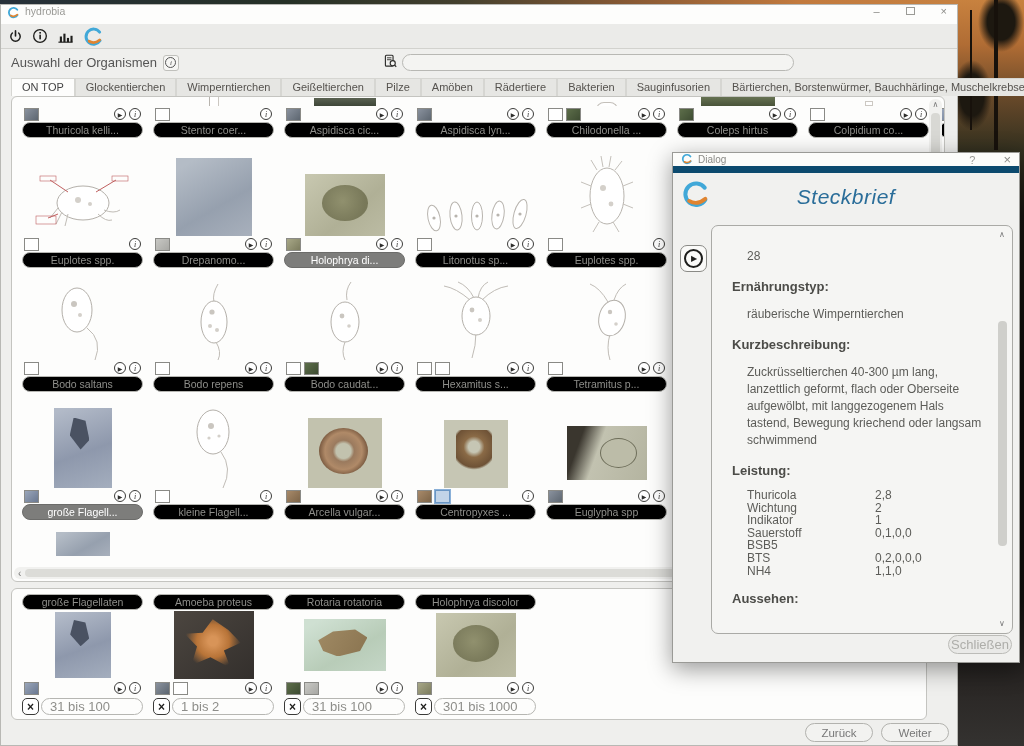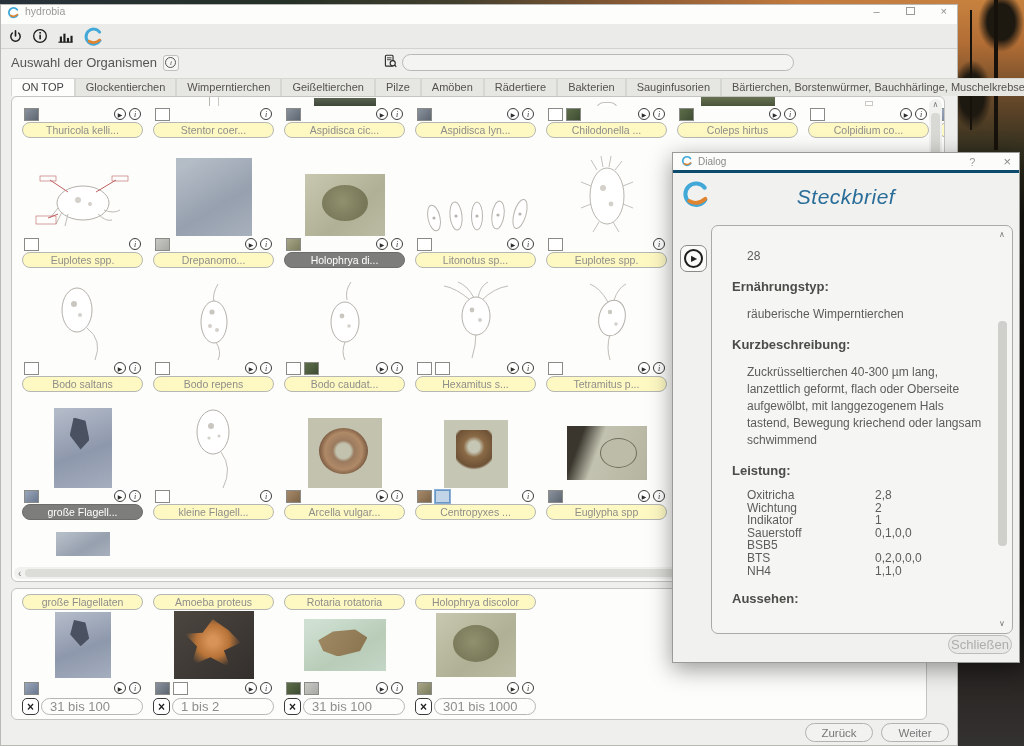--- a/index.html
+++ b/index.html
@@ -51,21 +51,21 @@
   .t-d{background:linear-gradient(135deg,#8a929e,#5d6670)}
   .t-blue{background:linear-gradient(135deg,#9aa6ba,#6a7890)}
   .t-g{background:linear-gradient(135deg,#5d6e4a,#3e4c32)}
   .t-olive{background:linear-gradient(135deg,#a8a888,#7c7c5e)}
   .t-brown{background:linear-gradient(135deg,#a88a6a,#7c6448)}
   .t-sel{background:#c2d4e8;border-color:#6a96c4;box-shadow:0 0 0 1px #8ab0d8}
   .t-gray{background:linear-gradient(135deg,#c8c8c4,#a8a8a4)}
   .sp{flex:1}
   .cicon{width:12px;height:12px;min-width:12px;border:1.3px solid #3c3c3a;border-radius:50%;font-size:6px;display:flex;align-items:center;justify-content:center;color:#2e2e2c;background:#fff;cursor:pointer}
   .cicon.iinfo{font-size:8px;font-style:italic;font-family:"Liberation Serif",serif}
-  .cname{height:16px;border:1px solid #b6b6b2;border-radius:9px;font-size:10.5px;color:#8e8e8a;display:flex;align-items:center;justify-content:center;background:#fef9c3;white-space:nowrap;overflow:hidden;cursor:pointer}
+  .cname{height:16px;border:1px solid #b6b6b2;border-radius:9px;font-size:10.5px;color:#8e8e8a;display:flex;align-items:center;justify-content:center;background:#000000;white-space:nowrap;overflow:hidden;cursor:pointer}
   .cname.sel{background:#7d7d7b;border-color:#6c6c6a;color:#fff}
   .ph{display:inline-block}
   .p-gray{background:linear-gradient(150deg,#b4bcc6 10%,#96a0ae 60%,#a8b0bc)}
   .p-blue{background:linear-gradient(160deg,#b2bac8 5%,#8e98ac 55%,#a4aebe);position:relative}
   .p-blue:after{content:"";position:absolute;left:28%;top:12%;width:34%;height:40%;background:#4a5262;clip-path:polygon(20% 0,80% 10%,100% 70%,55% 100%,0 55%)}
   .p-olive{background:linear-gradient(140deg,#c6c6ae 5%,#b0b096 60%,#bcbCA4);position:relative}
   .p-olive:after{content:"";position:absolute;left:22%;top:18%;width:58%;height:58%;border-radius:50%;background:radial-gradient(circle at 45% 45%,#8a8a66,#6e6e4e 70%);opacity:.85}
   .p-donut{background:#c2c2ae;position:relative}
   .p-donut:after{content:"";position:absolute;left:16%;top:14%;width:66%;height:66%;border-radius:50%;background:radial-gradient(circle,#c2c2ae 22%,#9a7a5e 32%,#b08a68 55%,#7c5c42 72%,#c2c2ae 80%)}
   .p-spiky{background:#c6c6b4;position:relative}
@@ -97,21 +97,21 @@
   .brow{display:flex;align-items:center;gap:2px;height:19px;margin-top:1px}
   .xbtn{width:17px;height:17px;border:1.4px solid #3a3a38;border-radius:5px;background:#fff;font-size:12px;font-weight:bold;color:#1e1e1c;display:flex;align-items:center;justify-content:center;cursor:pointer;line-height:1}
   .countpill{flex:1;height:17px;border:1px solid #b6b6b2;border-radius:9px;background:#fdfdfc;font-size:13px;color:#8e8e8a;display:flex;align-items:center;padding-left:8px;cursor:pointer}
 
   
   .footrow{flex:1;display:flex;align-items:center;justify-content:flex-end;gap:8px;padding-right:8px}
   .fbtn{width:68px;height:19px;border:1px solid #b2b2ae;border-radius:10px;background:#f2f2f0;font-size:11.5px;color:#77777 3;display:flex;align-items:center;justify-content:center;cursor:pointer;color:#777}
 
   
   .dialog{position:absolute;left:672px;top:152px;width:348px;height:511px;background:#f1f1ef;border:1px solid #9a9a96;box-shadow:0 6px 22px rgba(0,0,0,.4);z-index:10}
-  .dtitle{height:20px;background:#fcfcfa;display:flex;align-items:center;padding:0 8px;border-bottom:3px solid #0c4a6e}
+  .dtitle{height:20px;background:#fcfcfa;display:flex;align-items:center;padding:0 8px;border-bottom:7px solid #0c4a6e}
   .dtitle .dtext{font-size:10px;color:#8a8a86;margin-left:5px}
   .dtitle .dhelp{margin-left:auto;color:#9a9a96;font-size:11px;cursor:pointer}
   .dtitle .dclose{margin-left:28px;color:#8a8a86;font-size:13px;cursor:pointer}
   .dheading{position:absolute;left:0;top:32px;width:100%;text-align:center;font-size:21px;font-style:italic;color:#2a6d99;letter-spacing:.5px}
   .dlogo{position:absolute;left:8px;top:26px}
   .dplay{position:absolute;left:7px;top:92px;width:27px;height:27px;border:1px solid #8a8a86;border-radius:7px;background:#fafaf8;display:flex;align-items:center;justify-content:center;cursor:pointer}
   .dplay .pc{width:19px;height:19px;border:2px solid #1e1e1c;border-radius:50%;display:flex;align-items:center;justify-content:center;font-size:8px;color:#1e1e1c;padding-left:1px}
   .dbox{position:absolute;left:38px;top:72px;width:302px;height:409px;border:1px solid #aaaaa6;border-radius:7px;background:#f5f5f3;overflow:hidden;padding:10px 26px 0 20px}
   .dsec{font-size:13px;font-weight:bold;color:#4c4c48;margin-top:14px}
   .dval{font-size:12px;color:#5c5c58;margin:12px 0 0 15px;line-height:17px}
@@ -690,21 +690,21 @@
 
     <div class="dsec">Ernährungstyp:</div>
     <div class="dval">räuberische Wimperntierchen</div>
 
     <div class="dsec">Kurzbeschreibung:</div>
     <div class="dval">Zuckrüsseltierchen 40-300 µm lang, lanzettlich geformt, flach oder Oberseite aufgewölbt, mit langgezogenem Hals tastend, Bewegung kriechend oder langsam schwimmend</div>
 
     <div class="dsec">Leistung:</div>
     <div style="margin-top:11px">
       <div class="lrow">
-          <span class="ll">Oxitricha</span>
+          <span class="ll">Thuricola</span>
           <span>2,8</span>
         </div>
       <div class="lrow">
           <span class="ll">Wichtung</span>
           <span>2</span>
         </div>
       <div class="lrow">
           <span class="ll">Indikator</span>
           <span>1</span>
         </div>

